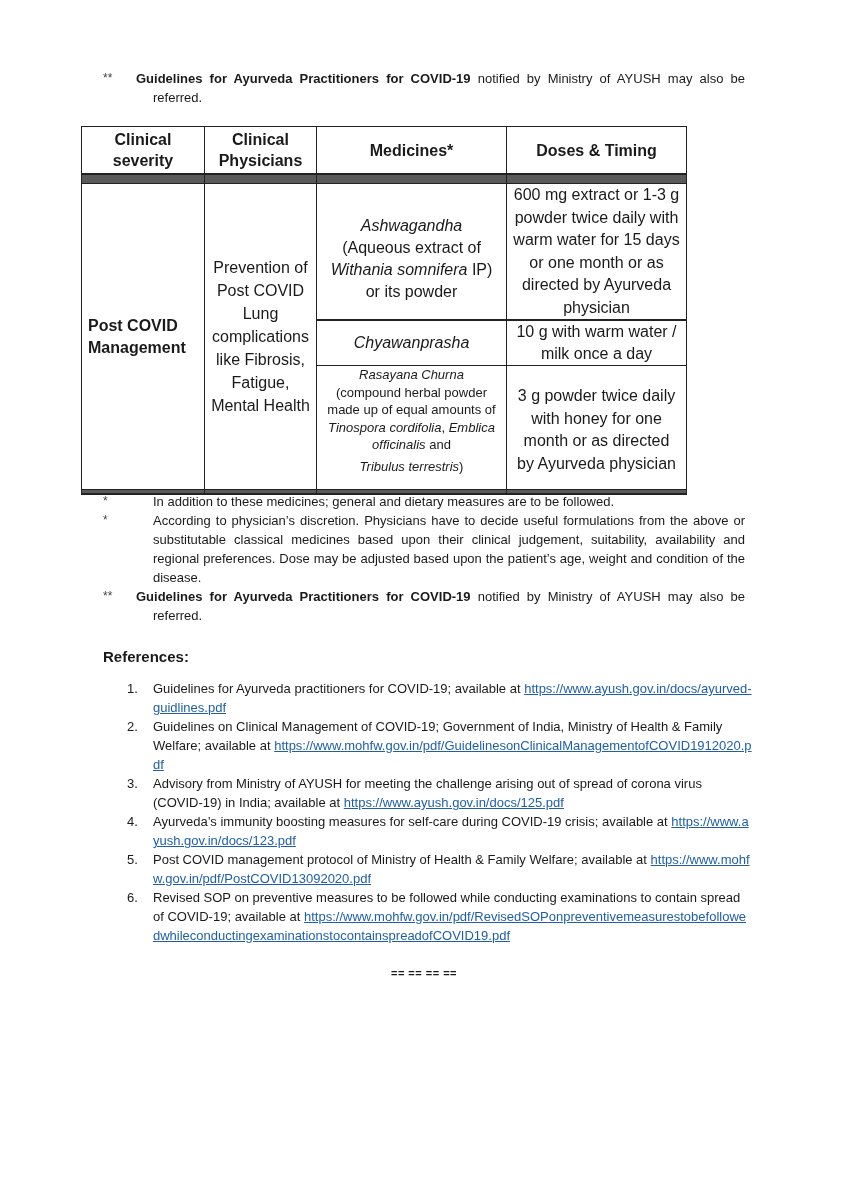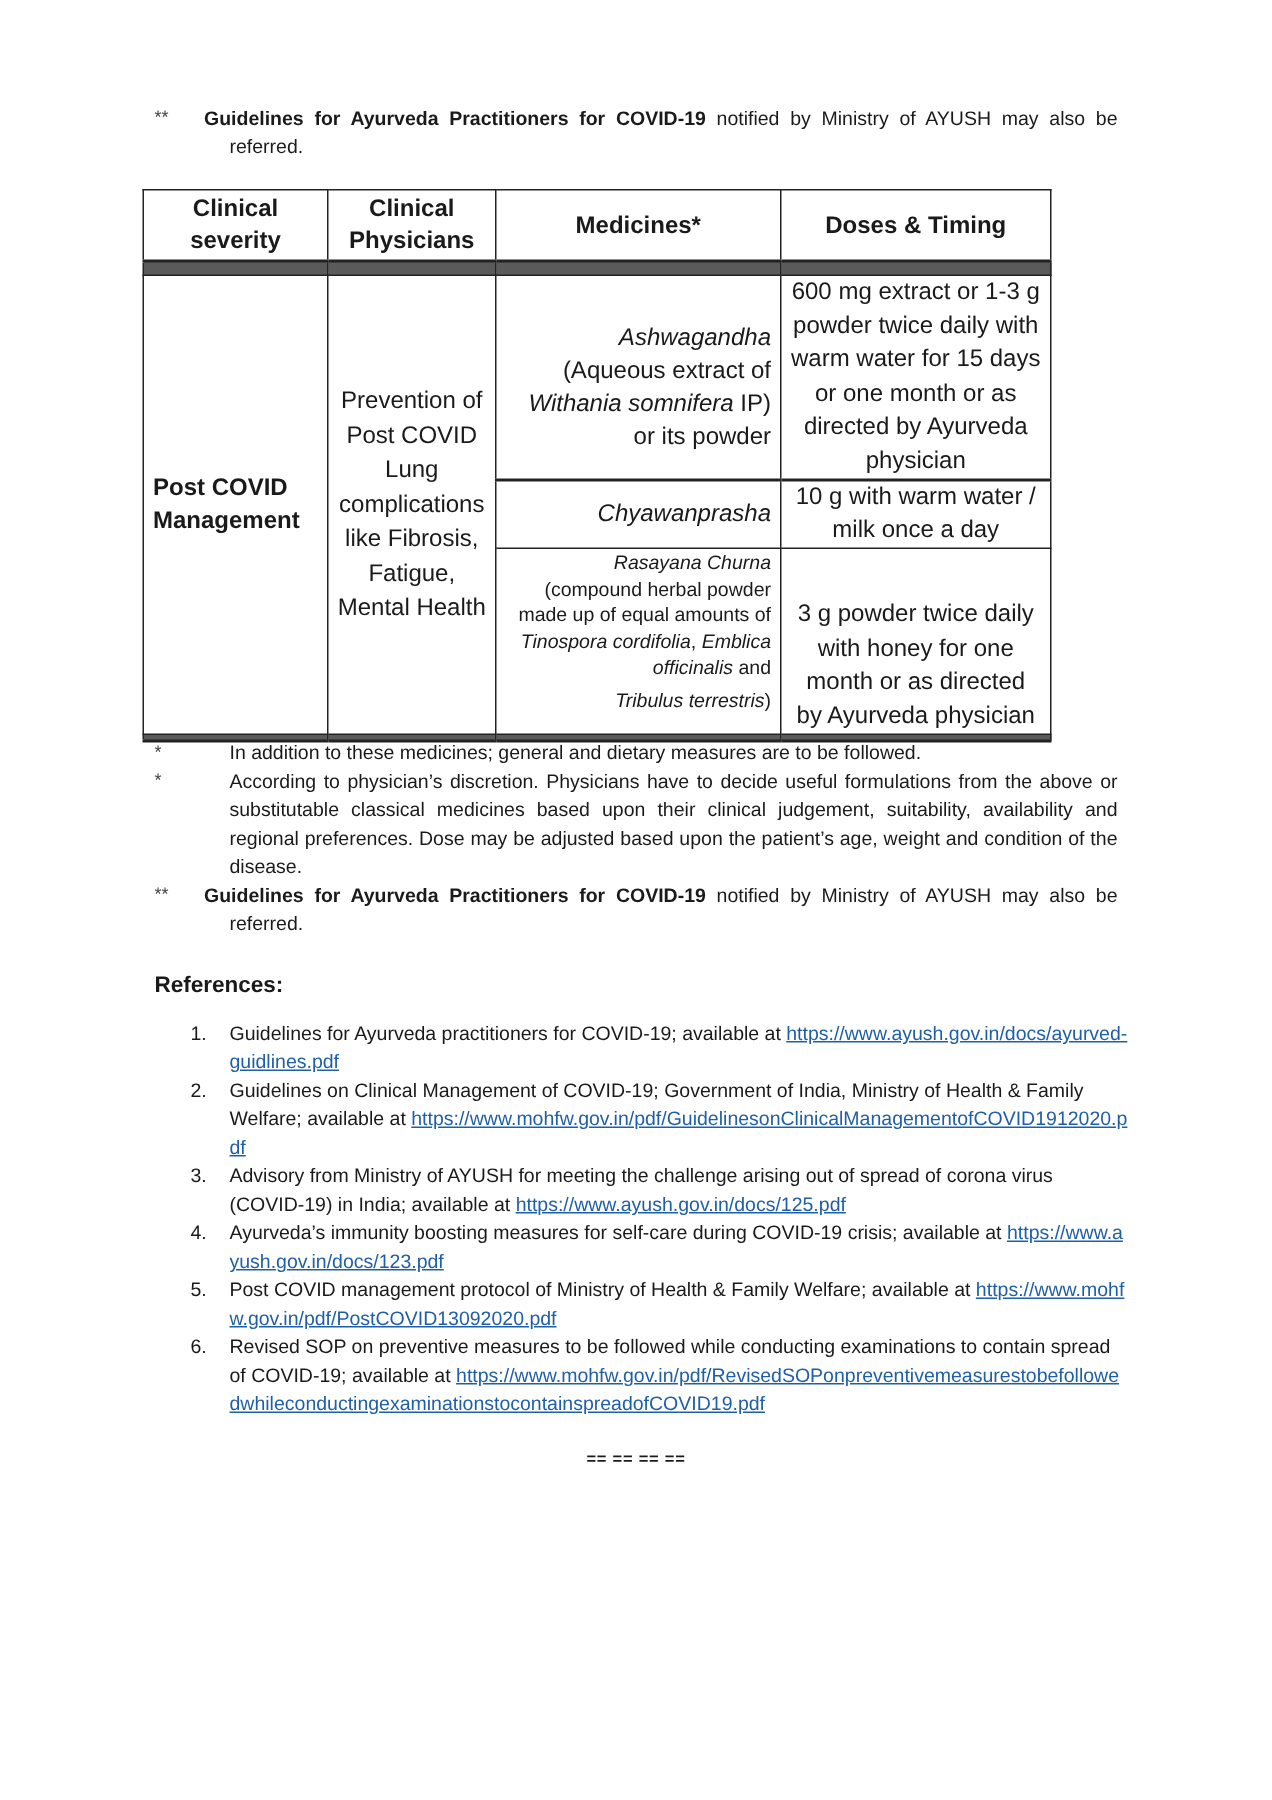--- a/index.html
+++ b/index.html
@@ -11,31 +11,31 @@
       position: absolute; left: 103px; width: 642px;
       font-size: 13px; line-height: 19px; text-align: justify;
     }
     .note .mark { position: absolute; left: 0; top: 0; font-size: 12px; color: #444; }
     .note .txt { display: block; margin-left: 50px; }
     .note b { font-weight: bold; }
 
     .top-note { top: 69px; }
 
     table.main {
-      position: absolute; left: 95px; top: 126px; width: 597px;
+      position: absolute; left: 81px; top: 126px; width: 597px;
       border-collapse: collapse; table-layout: fixed;
       font-size: 16px; line-height: 22px;
     }
     table.main td, table.main th { border: 1.5px solid #222; padding: 0 6px; vertical-align: middle; }
     table.main th { font-weight: bold; text-align: center; height: 46px; font-size: 16px; line-height: 21px; }
     .col1 { width: 123px; } .col2 { width: 112px; } .col3 { width: 190px; } .col4 { width: 180px; }
     tr.shade td { background: #5a5a5a; height: 8px; padding: 0; border-top: 2px solid #222; }
     td.center { text-align: center; }
     td.sev { font-weight: bold; text-align: left; }
-    td.med { text-align: right; }
+    td.med { text-align: center; }
     td.med i { font-style: italic; }
     td.med.tight { line-height: 17.5px; font-size: 13px; }
     tr.bottom td { height: 3px; padding: 0; background: #5a5a5a; border-bottom: 2px solid #222; }
 
     .fn1 { top: 492px; }
     .fn2 { top: 511px; }
     .fn3 { top: 587px; }
 
     .refs-title {
       position: absolute; left: 103px; top: 648px;
@@ -95,21 +95,21 @@
     <td class="med" style="border-top:2.5px solid #222;"><i>Chyawanprasha</i></td>
     <td class="center" style="border-top:2.5px solid #222;">10 g with warm water / milk once a day</td>
   </tr>
   <tr style="height:124px;">
     <td class="med tight" style="vertical-align:top;">
       <i>Rasayana Churna</i><br>
       <span>(compound herbal powder made up of equal amounts of </span><i>Tinospora cordifolia</i><span>,</span>
       <i>Emblica officinalis</i><span> and</span><br>
       <span style="display:inline-block;margin-top:4px;"><i>Tribulus terrestris</i><span>)</span></span>
     </td>
-    <td class="center" style="vertical-align:bottom;line-height:22.5px;padding-bottom:0;">3 g powder twice daily with honey for one month or as directed by Ayurveda physician</td>
+    <td class="center" style="vertical-align:bottom;line-height:22.5px;padding-bottom:14px;">3 g powder twice daily with honey for one month or as directed by Ayurveda physician</td>
   </tr>
   <tr class="bottom">
         <td></td>
         <td></td>
         <td></td>
         <td></td>
       </tr>
 </tbody>
   </table>
 

